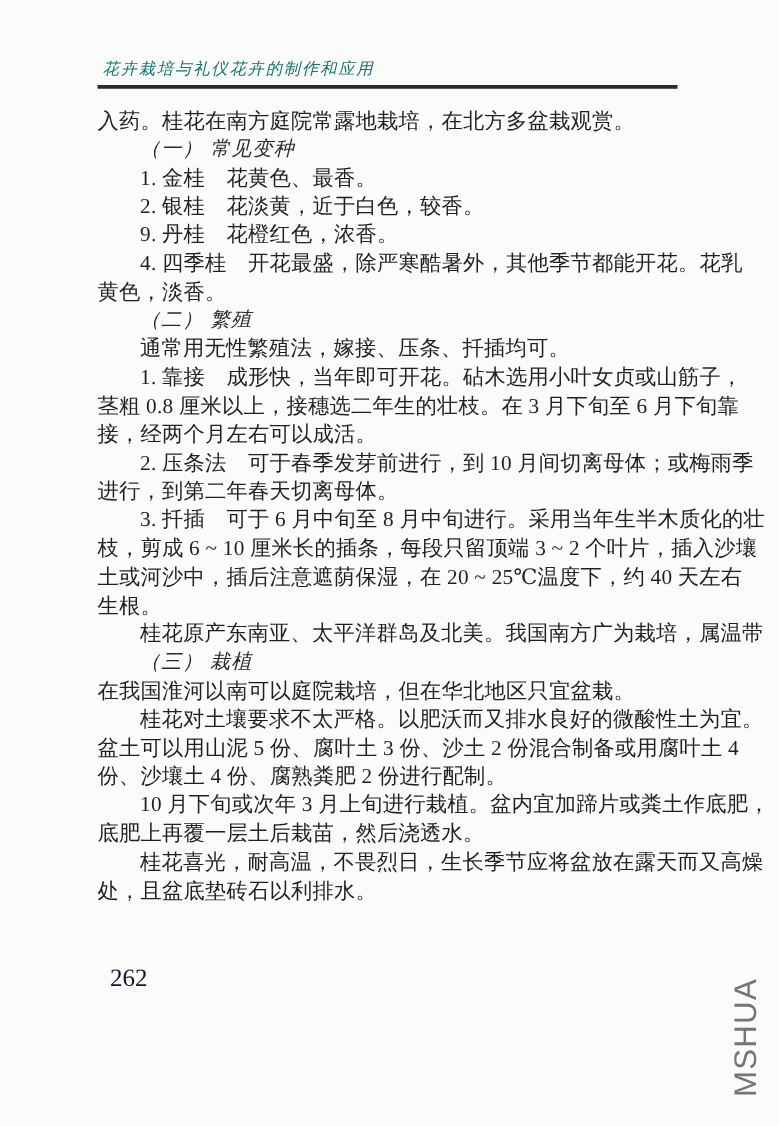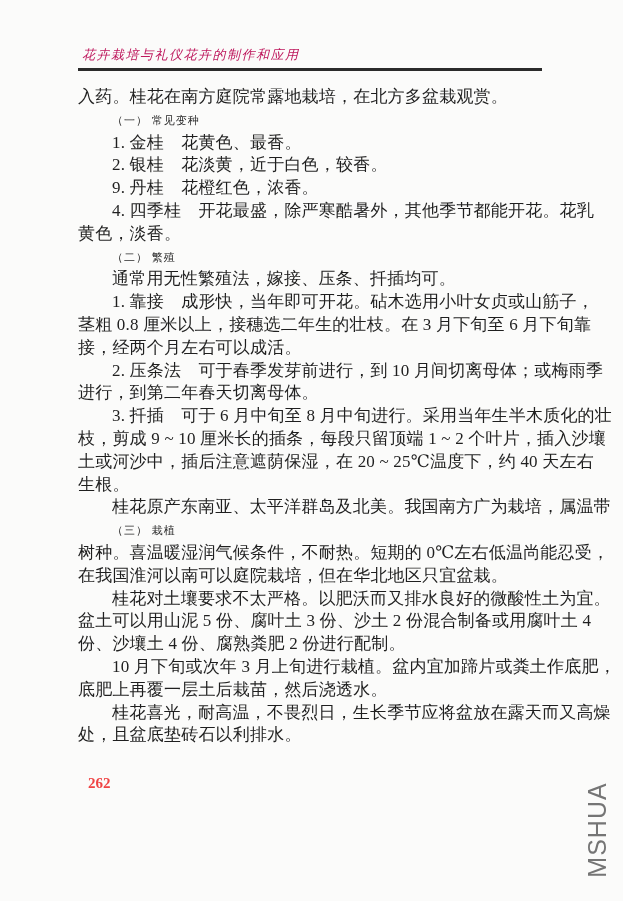--- a/index.html
+++ b/index.html
@@ -19,21 +19,21 @@
     position: absolute;
     inset: 0;
   }
   .running-title {
     position: absolute;
     left: 82px;
     top: 46px;
     font-size: 13px;
     letter-spacing: 1.5px;
     font-style: italic;
-    color: #be185d;
+    color: #0f766e;
     white-space: nowrap;
   }
   .header-rule {
     position: absolute;
     left: 78px;
     top: 68px;
     width: 464px;
     height: 3px;
     background: #2b2b2b;
   }
@@ -49,32 +49,32 @@
     height: 22.8px;
     line-height: 22.8px;
     white-space: nowrap;
     letter-spacing: 0.2px;
   }
   .line.indent {
     padding-left: 34px;
   }
   .line.heading {
     padding-left: 34px;
-    font-size: 11px;
+    font-style: italic;
+    font-size: 16px;
     color: #2a2a2a;
     letter-spacing: 1px;
   }
   .page-number {
     position: absolute;
     left: 88px;
     top: 772px;
-    font-size: 15px;
+    font-size: 20px;
     line-height: 23px;
-    color: #ef4444;
-    font-weight: bold;
+    color: #0f172a;
   }
   .watermark {
     position: absolute;
     left: 547px;
     top: 817px;
     width: 100px;
     height: 26px;
     transform: rotate(-90deg);
     font-family: "Liberation Sans", "DejaVu Sans", sans-serif;
     font-size: 25px;
@@ -102,26 +102,25 @@
       <div class="line indent">4. 四季桂　开花最盛，除严寒酷暑外，其他季节都能开花。花乳</div>
       <div class="line flush">黄色，淡香。</div>
       <div class="line heading">（二） 繁殖</div>
       <div class="line indent">通常用无性繁殖法，嫁接、压条、扦插均可。</div>
       <div class="line indent">1. 靠接　成形快，当年即可开花。砧木选用小叶女贞或山筋子，</div>
       <div class="line flush">茎粗 0.8 厘米以上，接穗选二年生的壮枝。在 3 月下旬至 6 月下旬靠</div>
       <div class="line flush">接，经两个月左右可以成活。</div>
       <div class="line indent">2. 压条法　可于春季发芽前进行，到 10 月间切离母体；或梅雨季</div>
       <div class="line flush">进行，到第二年春天切离母体。</div>
       <div class="line indent">3. 扦插　可于 6 月中旬至 8 月中旬进行。采用当年生半木质化的壮</div>
-      <div class="line flush">枝，剪成 9 ~ 10 厘米长的插条，每段只留顶端 1 ~ 2 个叶片，插入沙壤</div>
+      <div class="line flush">枝，剪成 6 ~ 10 厘米长的插条，每段只留顶端 3 ~ 2 个叶片，插入沙壤</div>
       <div class="line flush">土或河沙中，插后注意遮荫保湿，在 20 ~ 25℃温度下，约 40 天左右</div>
       <div class="line flush">生根。</div>
       <div class="line indent">桂花原产东南亚、太平洋群岛及北美。我国南方广为栽培，属温带</div>
       <div class="line heading">（三） 栽植</div>
-      <div class="line flush">树种。喜温暖湿润气候条件，不耐热。短期的 0℃左右低温尚能忍受，</div>
       <div class="line flush">在我国淮河以南可以庭院栽培，但在华北地区只宜盆栽。</div>
       <div class="line indent">桂花对土壤要求不太严格。以肥沃而又排水良好的微酸性土为宜。</div>
       <div class="line flush">盆土可以用山泥 5 份、腐叶土 3 份、沙土 2 份混合制备或用腐叶土 4</div>
       <div class="line flush">份、沙壤土 4 份、腐熟粪肥 2 份进行配制。</div>
       <div class="line indent">10 月下旬或次年 3 月上旬进行栽植。盆内宜加蹄片或粪土作底肥，</div>
       <div class="line flush">底肥上再覆一层土后栽苗，然后浇透水。</div>
       <div class="line indent">桂花喜光，耐高温，不畏烈日，生长季节应将盆放在露天而又高燥</div>
       <div class="line flush">处，且盆底垫砖石以利排水。</div>
     </div>
 

